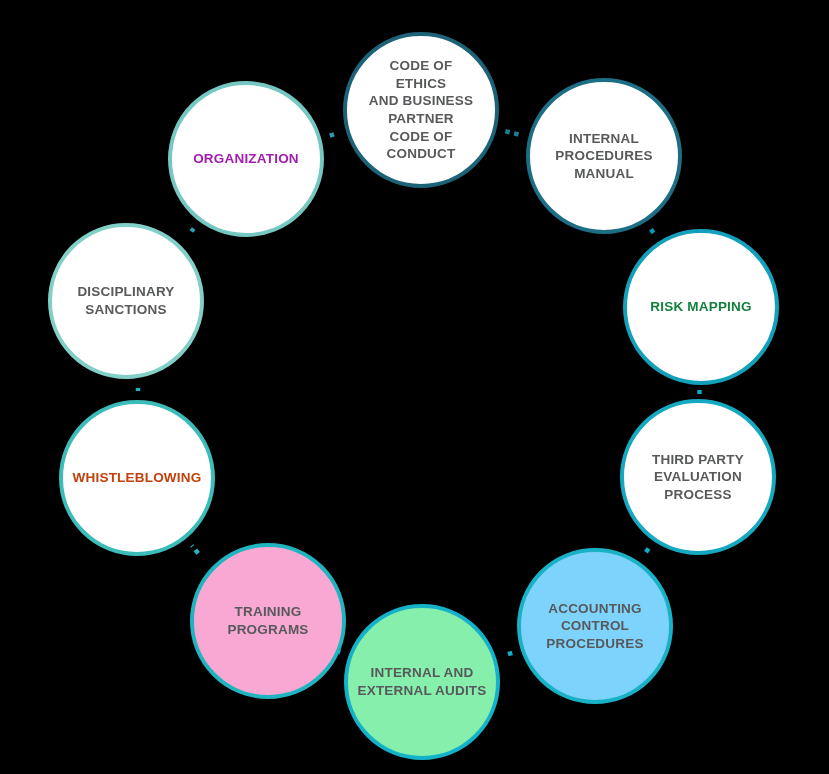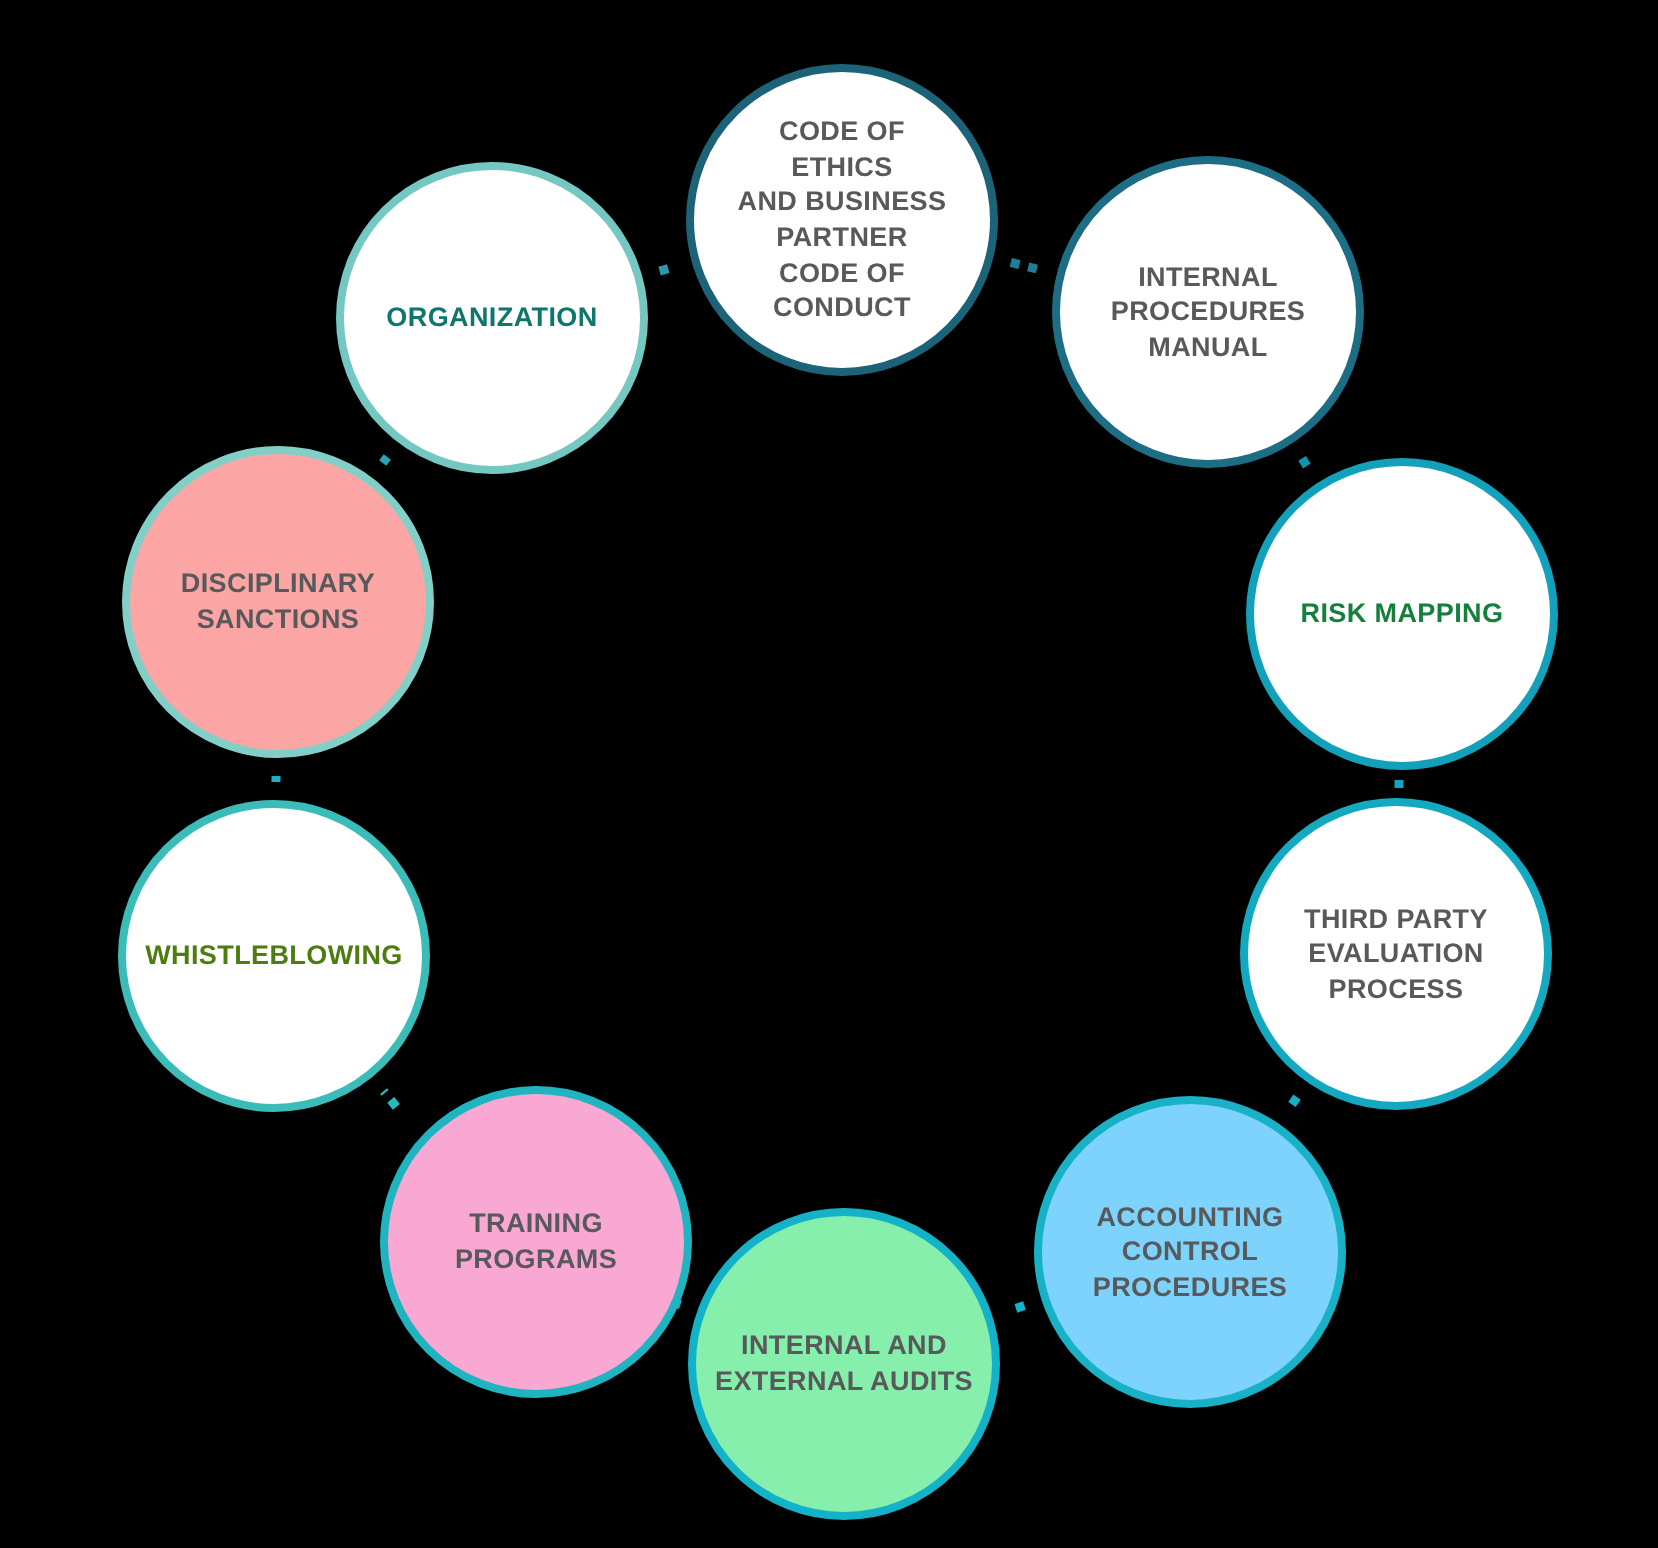--- a/index.html
+++ b/index.html
@@ -88,23 +88,23 @@
       </div>
       <div class="node" style="left: 344px; top: 604px; border-color: rgb(20, 178, 201); background: #86efac;">
         <span class="node-label" style="color: rgb(88, 89, 91);">INTERNAL AND
 EXTERNAL AUDITS</span>
       </div>
       <div class="node" style="left: 190px; top: 543px; border-color: rgb(31, 180, 192); background: #f9a8d4;">
         <span class="node-label" style="color: rgb(88, 89, 91);">TRAINING
 PROGRAMS</span>
       </div>
       <div class="node" style="left: 59px; top: 400px; border-color: rgb(59, 188, 185); background: rgb(255, 255, 255);">
-        <span class="node-label" style="color: #4d7c0f;">WHISTLEBLOWING</span>
+        <span class="node-label" style="color: #c2410c;">WHISTLEBLOWING</span>
       </div>
-      <div class="node" style="left: 61px; top: 223px; border-color: rgb(130, 207, 199); background: #fca5a5;">
+      <div class="node" style="left: 48px; top: 223px; border-color: rgb(130, 207, 199); background: #ffffff;">
         <span class="node-label" style="color: rgb(88, 89, 91);">DISCIPLINARY
 SANCTIONS</span>
       </div>
       <div class="node" style="left: 168px; top: 81px; border-color: rgb(116, 200, 193); background: rgb(255, 255, 255);">
-        <span class="node-label" style="color: #0f766e;">ORGANIZATION</span>
+        <span class="node-label" style="color: #a21caf;">ORGANIZATION</span>
       </div>
     </div>
 </div>
 
 </body></html>

